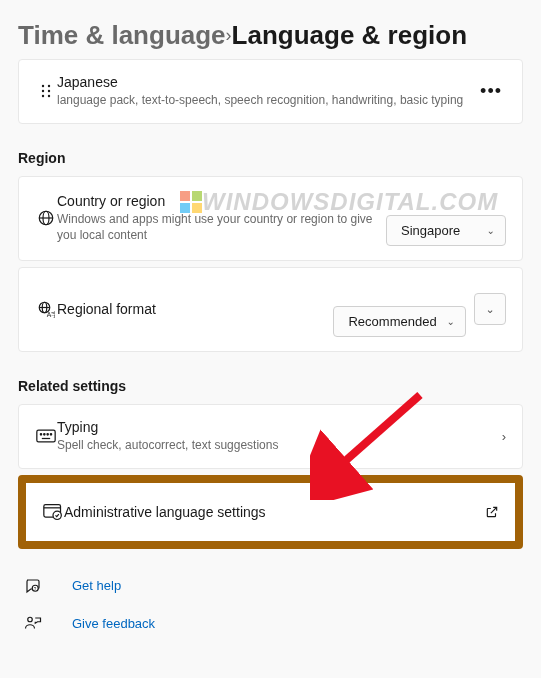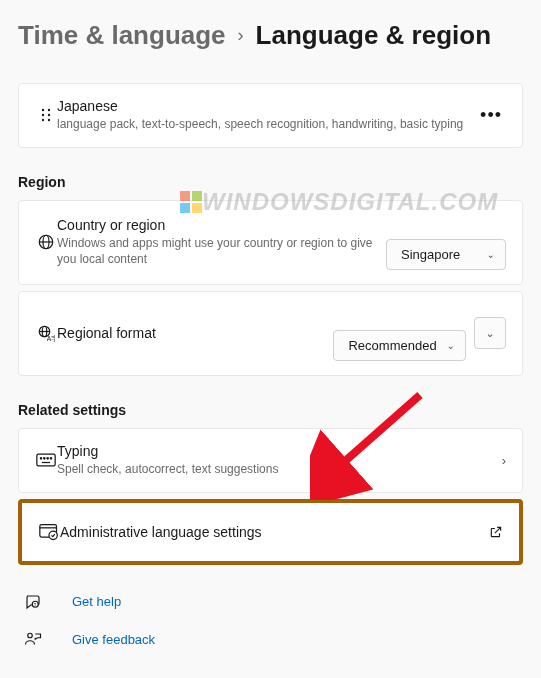--- a/index.html
+++ b/index.html
@@ -8,22 +8,21 @@
       background: #f9f9f9;
       width: 541px;
       height: 678px;
       padding: 20px 18px;
       color: #1a1a1a;
       position: relative;
     }
     .breadcrumb {
       display: flex;
       align-items: center;
-      gap: 12px;
-      margin-bottom: 32px;
+      margin-bottom: 8px;
     }
     .breadcrumb-parent {
       font-size: 26px;
       font-weight: 600;
       color: #6a6a6a;
     }
     .breadcrumb-sep {
       font-size: 18px;
       color: #6a6a6a;
     }
@@ -116,21 +115,21 @@
       cursor: pointer;
       font-size: 11px;
       color: #555;
     }
     .chevron-right {
       font-size: 13px;
       color: #555;
     }
     .external-icon svg { width: 14px; height: 14px; }
     .highlight-box {
-      border: 4px solid #a16207;
+      border: 8px solid #a16207;
       position: relative;
     }
     .link-row {
       display: flex;
       align-items: center;
       gap: 28px;
       padding: 8px 4px;
       margin-top: 4px;
     }
     .link-icon {

